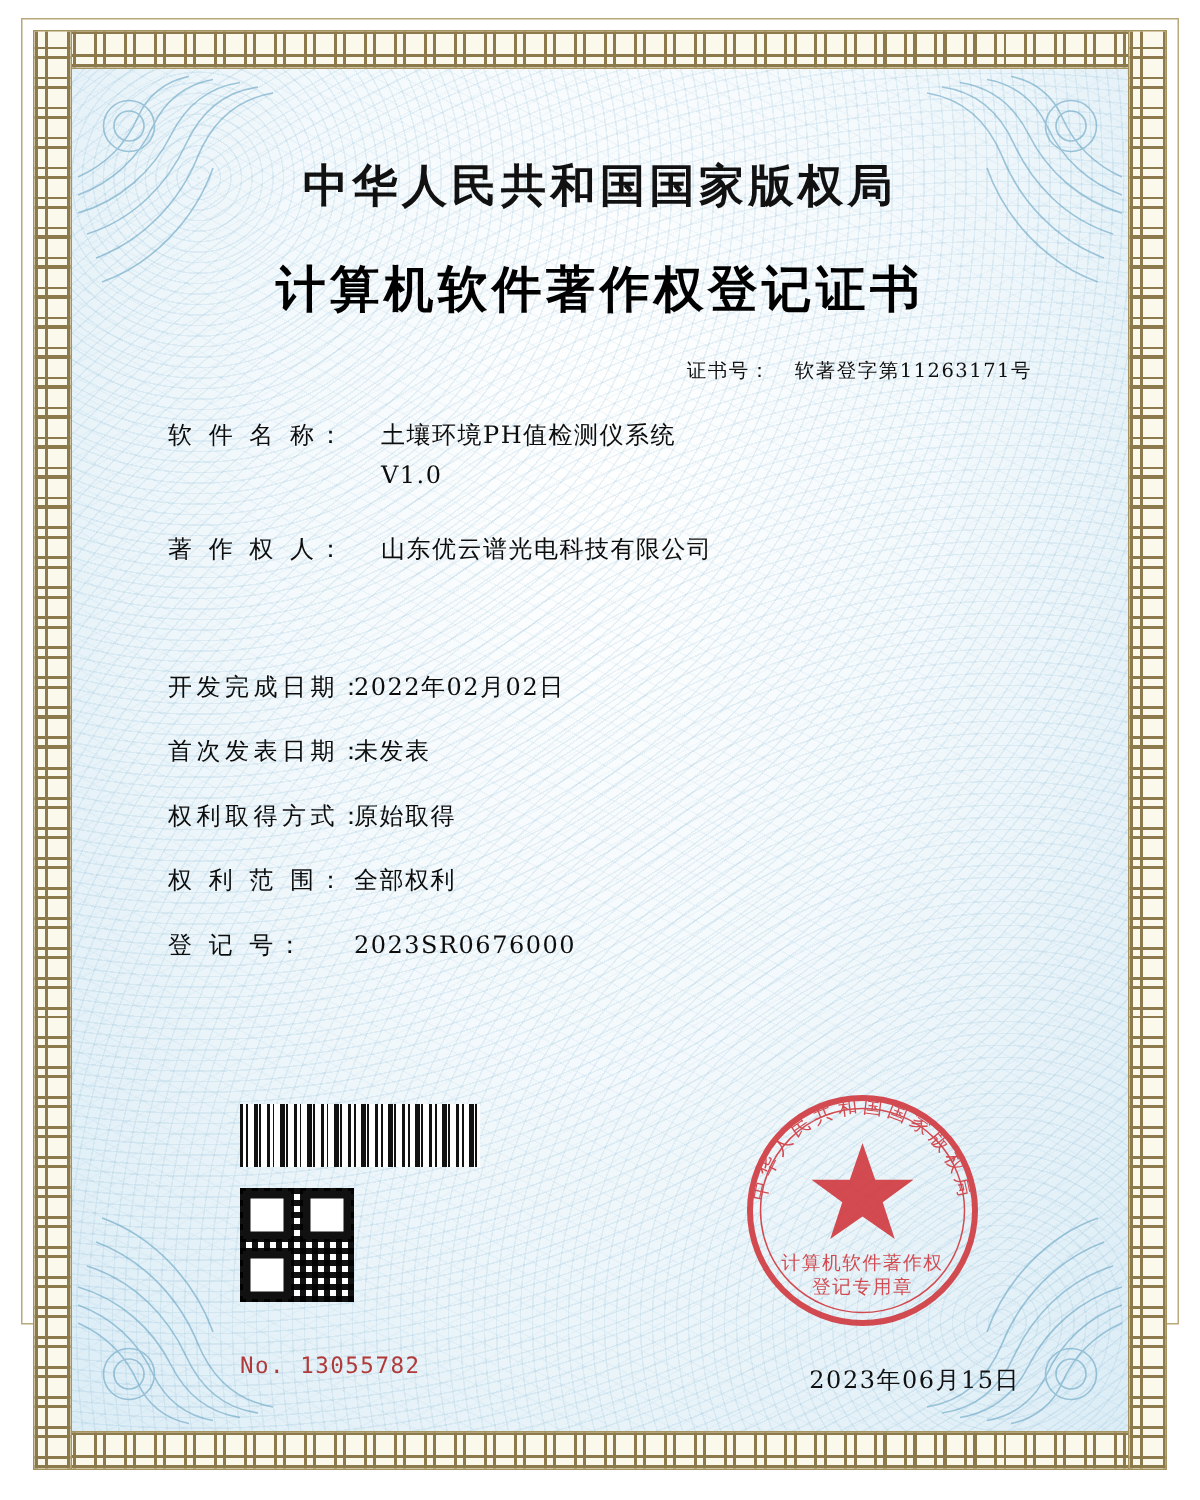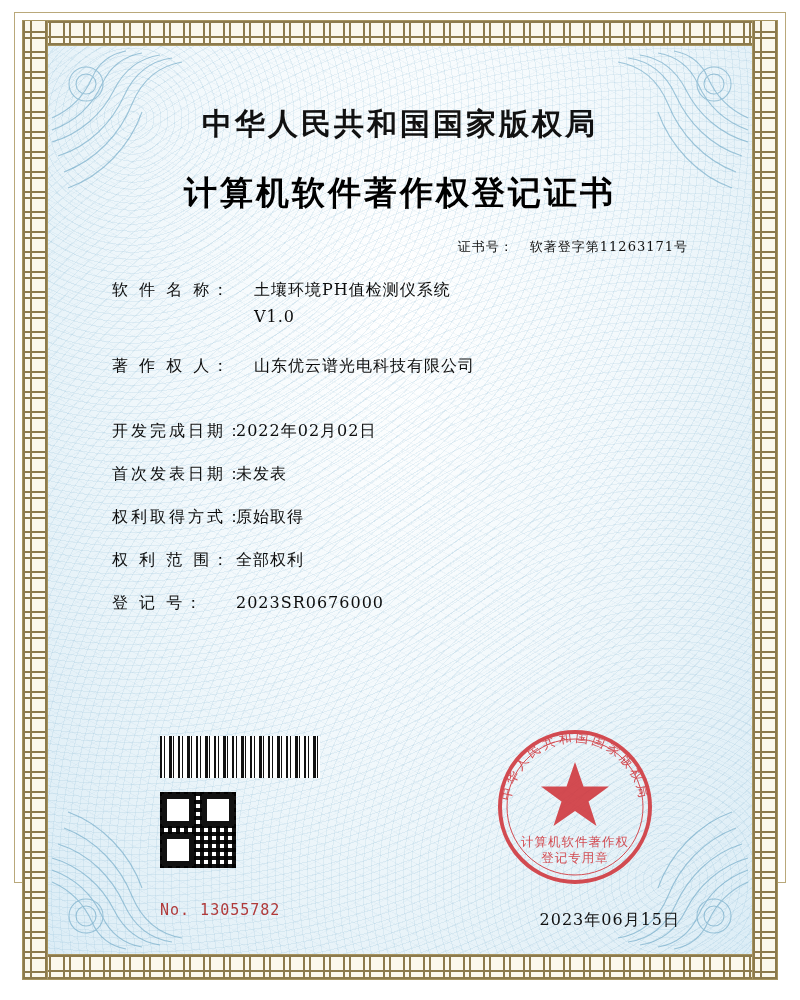--- a/index.html
+++ b/index.html
@@ -160,21 +160,21 @@
     flex: 0 0 142px;
     letter-spacing: 3px;
     white-space: nowrap;
   }
   .row .val {
     flex: 1;
     letter-spacing: 1px;
   }
   .val .v2 { display: block; margin-top: 6px; letter-spacing: 1px; }
 
-  .row-owner { margin-top: 30px; margin-bottom: 44px; }
+  .row-owner { margin-top: 30px; margin-bottom: 71px; }
 
   .rows2 .row { margin-bottom: 22px; }
   .rows2 .lbl { width: 124px; flex: 0 0 124px; }
 
   
   .para {
     margin-top: 30px;
     font-size: 16px;
     line-height: 34px;
     color: #0d0d0d;

